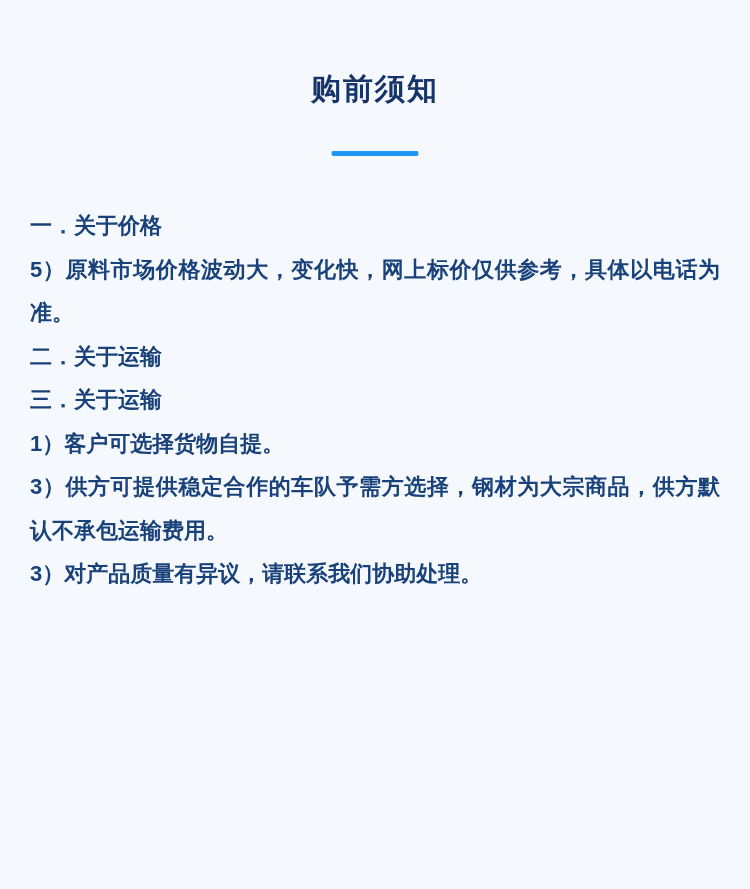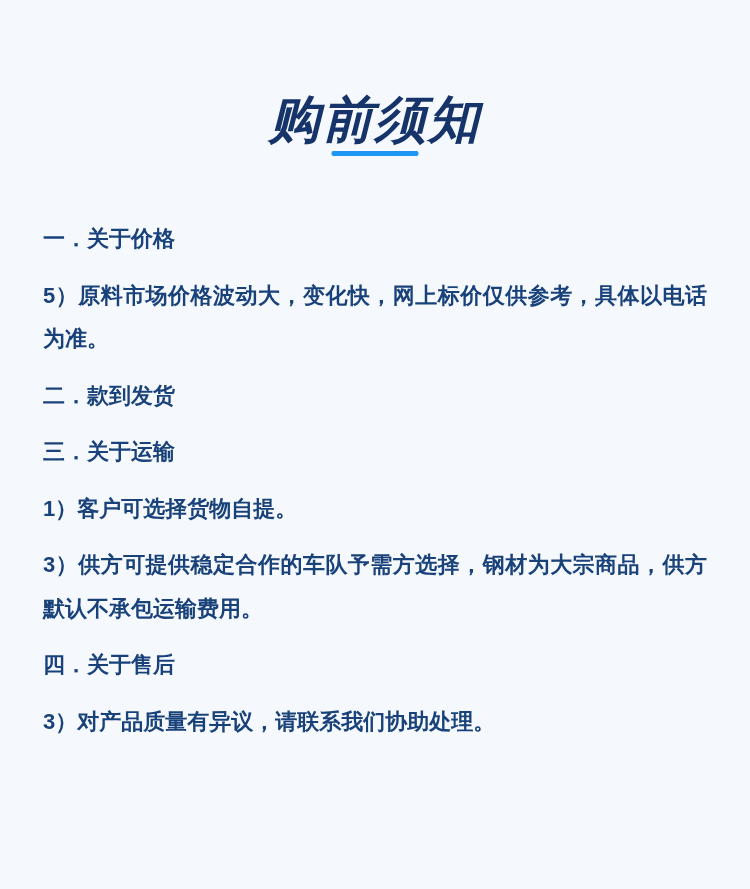--- a/index.html
+++ b/index.html
@@ -14,29 +14,28 @@
     overflow: hidden;
     font-family: "Liberation Sans", sans-serif;
     font-weight: bold;
   }
   .page {
     position: absolute;
     inset: 0;
   }
   .title {
     position: absolute;
-    top: 95px;
+    top: 64px;
     left: 0;
     width: 100%;
     text-align: center;
-    font-size: 51px;
+    font-size: 30px;
     line-height: 50px;
     letter-spacing: 2px;
     color: #17346A;
-    font-style: italic;
   }
   .title-underline {
     position: absolute;
     top: 151px;
     left: 50%;
     transform: translateX(-50%);
     width: 87px;
     height: 5px;
     border-radius: 2px;
     background: #1E96F3;
@@ -46,42 +45,41 @@
     top: 204px;
     left: 30px;
     right: 30px;
     font-size: 22px;
     line-height: 43.5px;
     color: #1A427A;
     text-align: justify;
     text-justify: inter-ideograph;
   }
   .notice p {
-    margin: 13px;
+    margin: 0;
     padding: 0;
   }
 </style>
 </head>
 <body>
 
 <div class="page">
 
   <div class="title">购前须知</div>
 
   <div class="title-underline"></div>
 
   <div class="notice">
 
     <p>一．关于价格</p>
     <p>5）原料市场价格波动大，变化快，网上标价仅供参考，具体以电话为准。</p>
 
-    <p>二．款到发货</p>
+    <p>二．关于运输</p>
 
     <p>三．关于运输</p>
     <p>1）客户可选择货物自提。</p>
     <p>3）供方可提供稳定合作的车队予需方选择，钢材为大宗商品，供方默认不承包运输费用。</p>
 
-    <p>四．关于售后</p>
     <p>3）对产品质量有异议，请联系我们协助处理。</p>
 
   </div>
 
 </div>
 
 </body></html>

